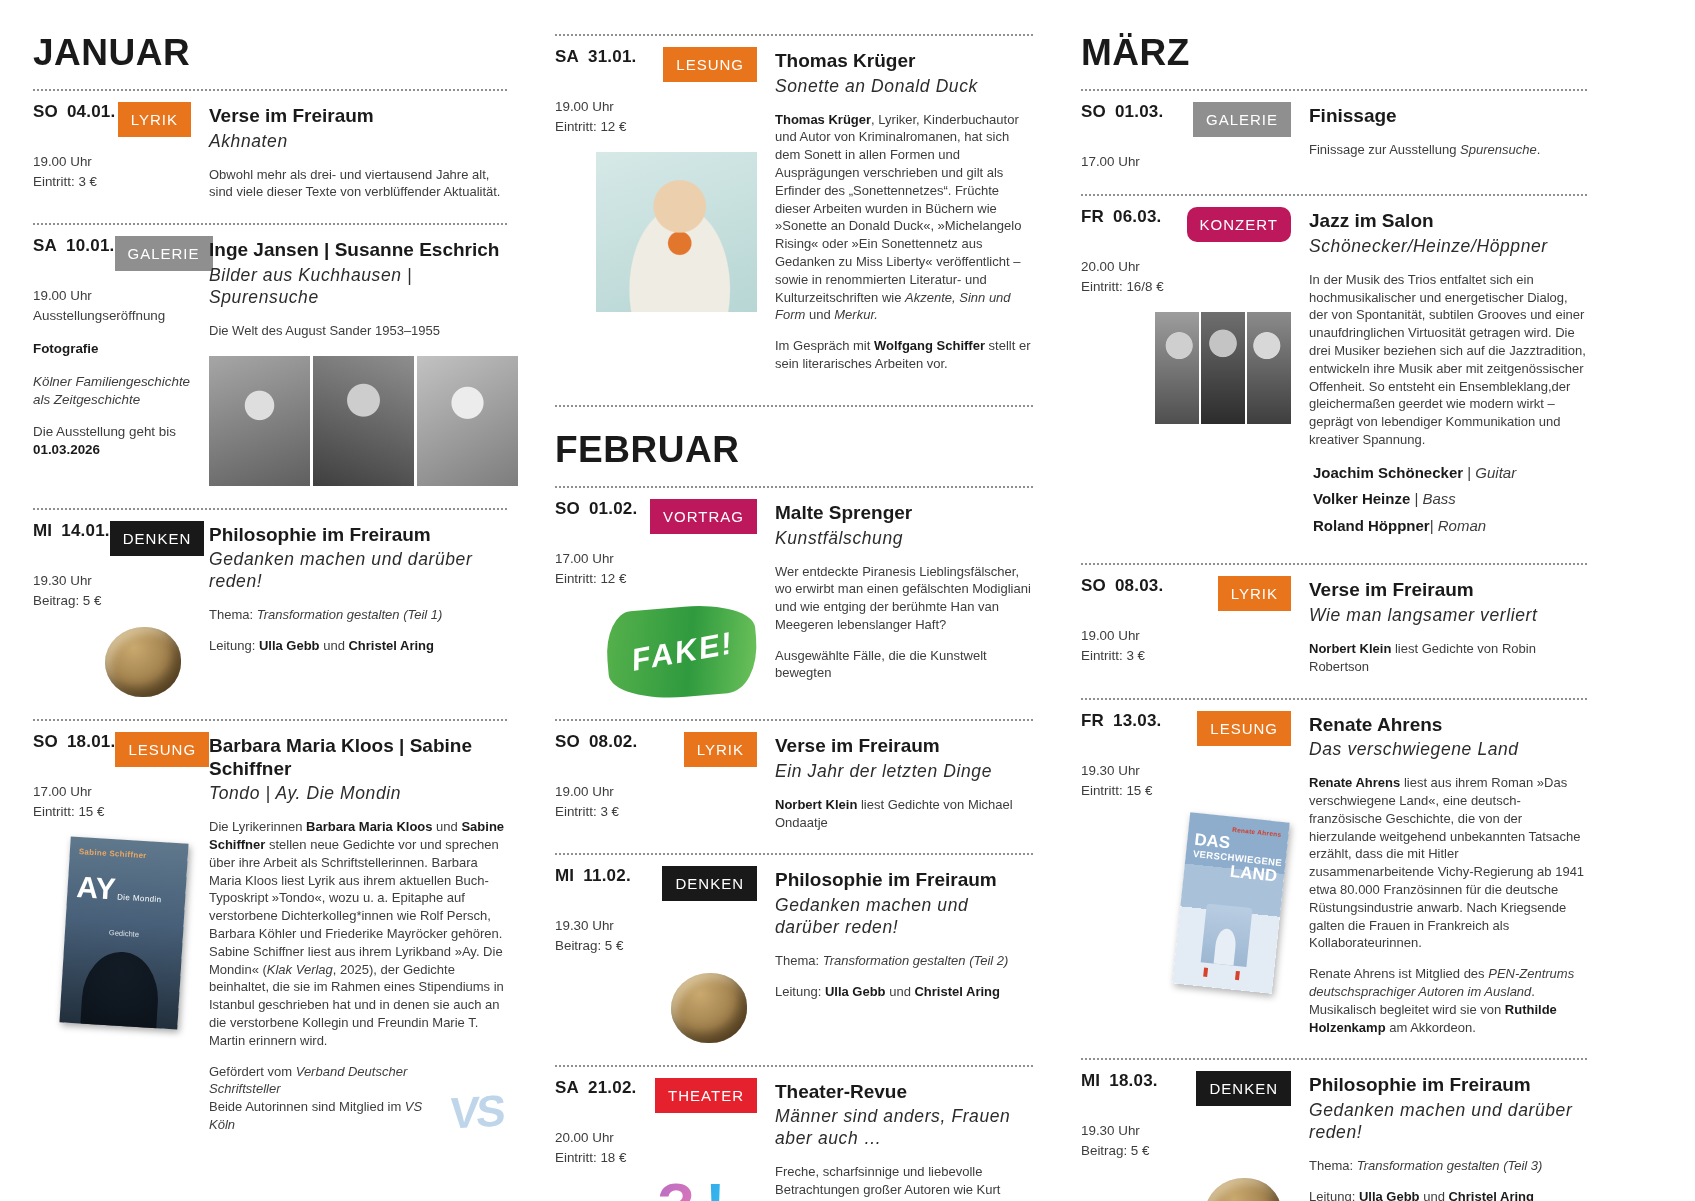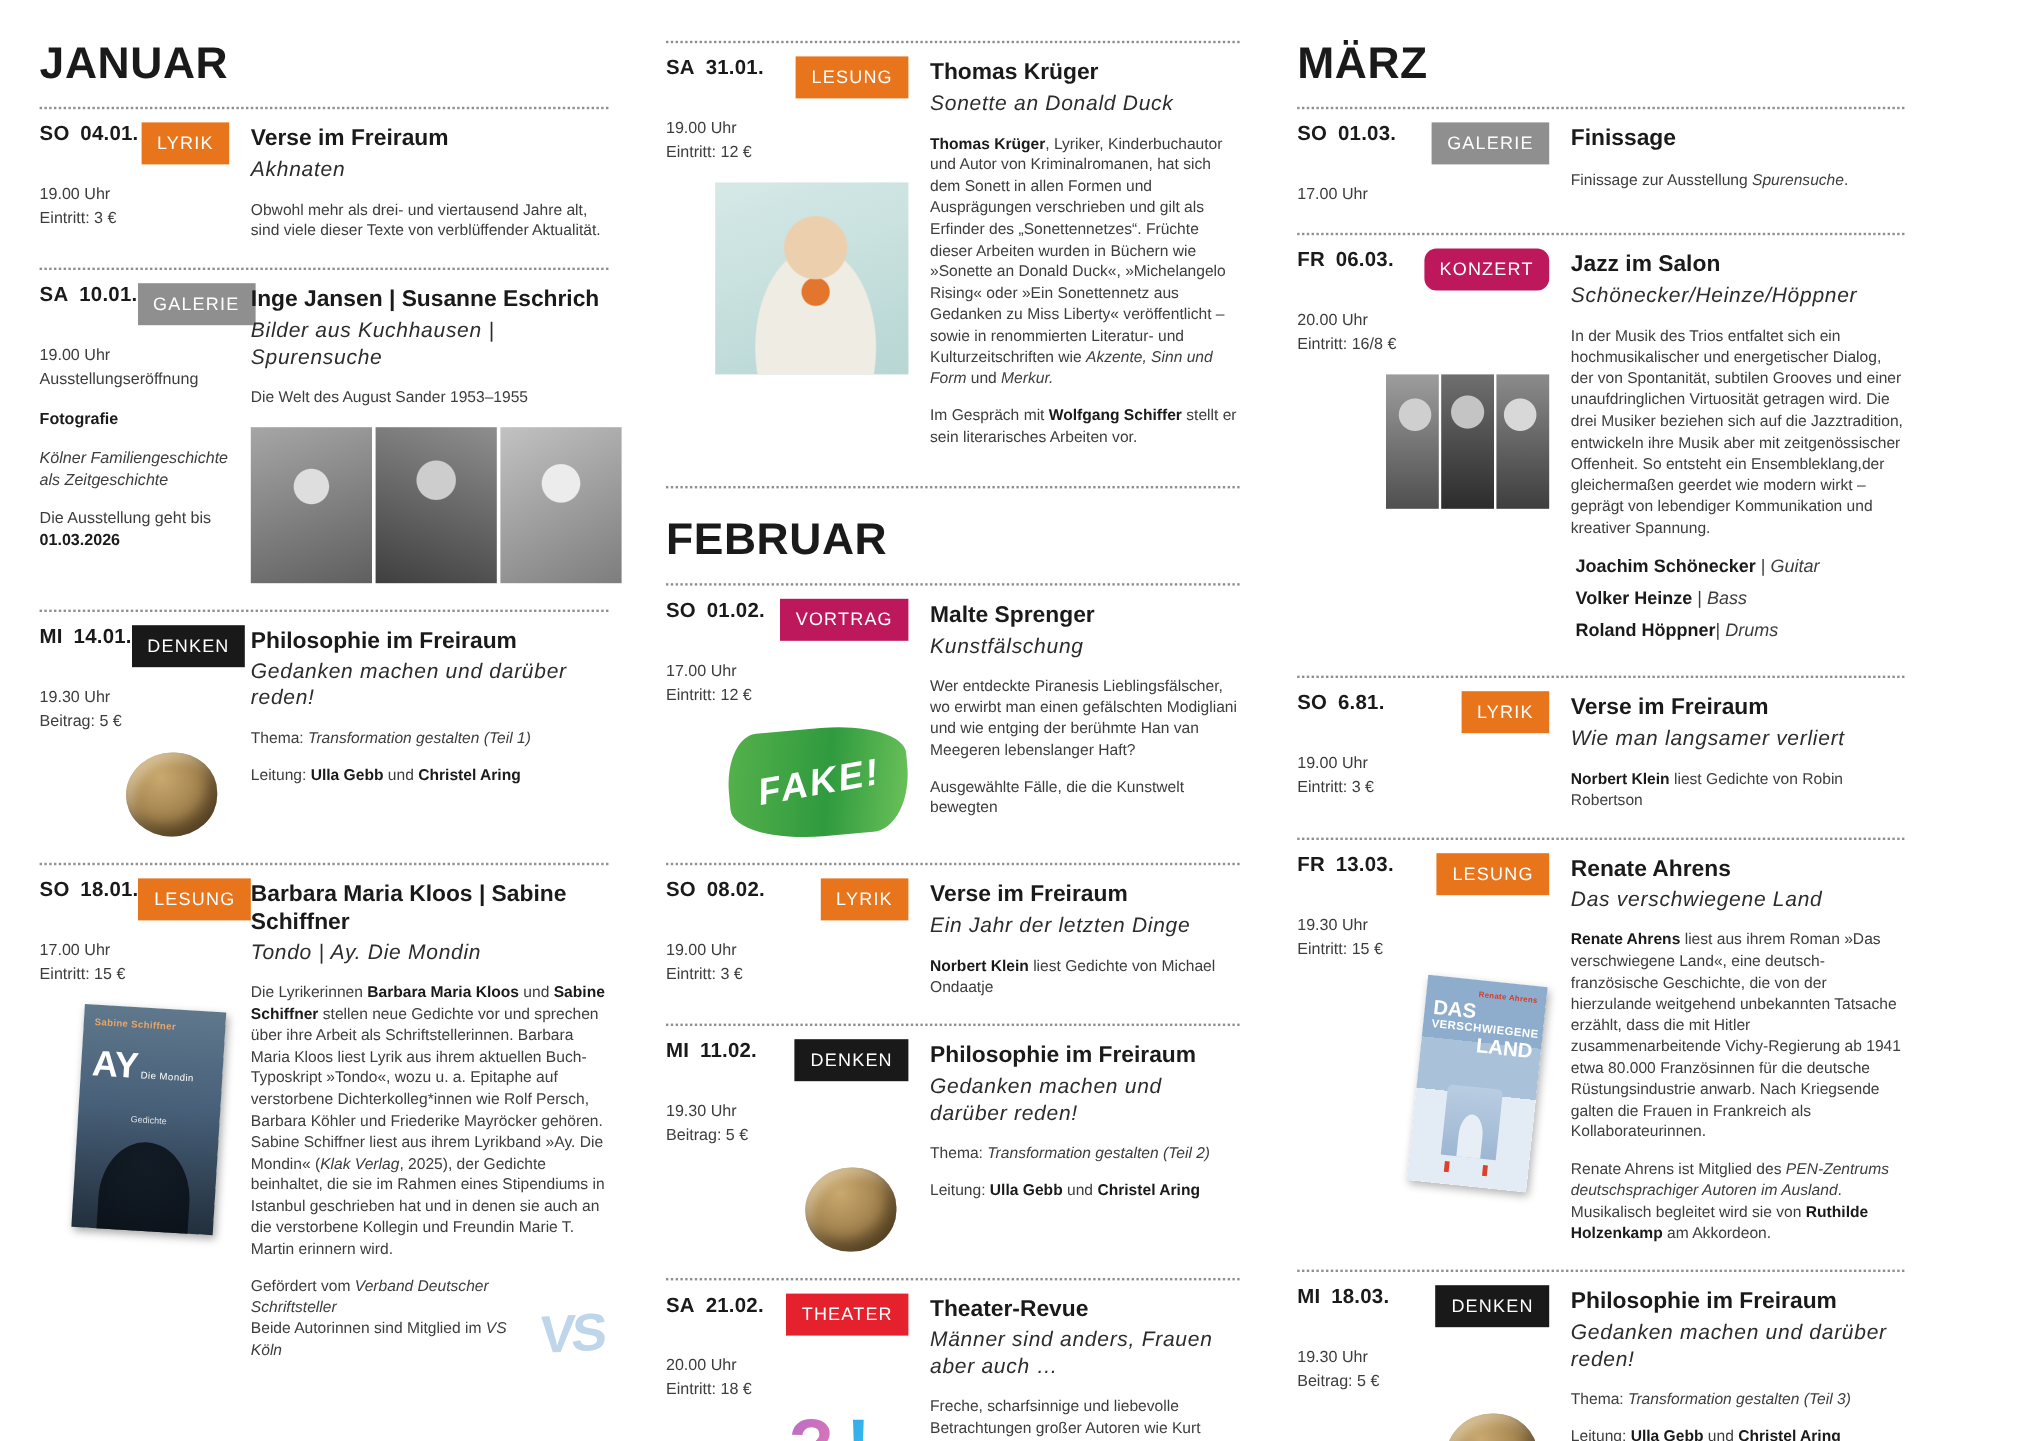--- a/index.html
+++ b/index.html
@@ -376,29 +376,29 @@
       </div>
       <div class="body">
         <h3 class="title">Jazz im Salon</h3>
         <div class="subtitle">Schönecker/Heinze/Höppner</div>
         <div class="paras">
             <p class="para"><span>In der Musik des Trios entfaltet sich ein hochmusikalischer und energetischer Dialog, der von Spontanität, subtilen Grooves und einer unaufdringlichen Virtuosität getragen wird. Die drei Musiker beziehen sich auf die Jazztradition, entwickeln ihre Musik aber mit zeitgenössischer Offenheit. So entsteht ein Ensembleklang,der gleichermaßen geerdet wie modern wirkt – geprägt von lebendiger Kommunikation und kreativer Spannung.</span></p>
           </div>
         <div class="credits">
             <p class="para"><span class="b">Joachim Schönecker</span><span> | </span><span class="i">Guitar</span></p>
             <p class="para"><span class="b">Volker Heinze</span><span> | </span><span class="i">Bass</span></p>
-            <p class="para"><span class="b">Roland Höppner</span><span>| </span><span class="i">Drums</span></p>
-          </div>
-      </div>
-    </section>
-
-    <section class="event">
-      <div class="rail">
-        <div class="rail-top">
-          <span class="date"><span class="day">SO</span><span>6.81.</span></span>
+            <p class="para"><span class="b">Roland Höppner</span><span>| </span><span class="i">Roman</span></p>
+          </div>
+      </div>
+    </section>
+
+    <section class="event">
+      <div class="rail">
+        <div class="rail-top">
+          <span class="date"><span class="day">SO</span><span>08.03.</span></span>
           <span class="badge" style="background-color: rgb(232, 117, 28);">LYRIK</span>
         </div>
         <div class="times">
           <div>19.00 Uhr</div>
           <div>Eintritt: 3 €</div>
         </div>
       </div>
       <div class="body">
         <h3 class="title">Verse im Freiraum</h3>
         <div class="subtitle">Wie man langsamer verliert</div>

